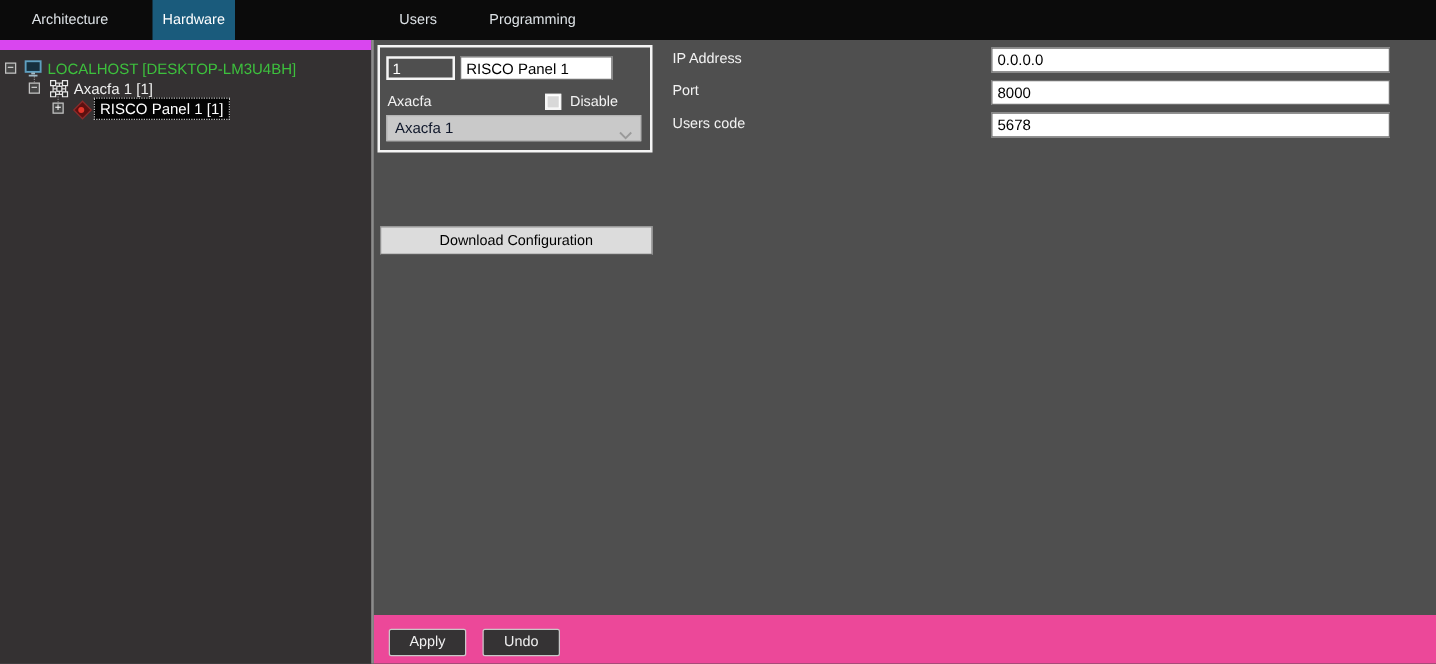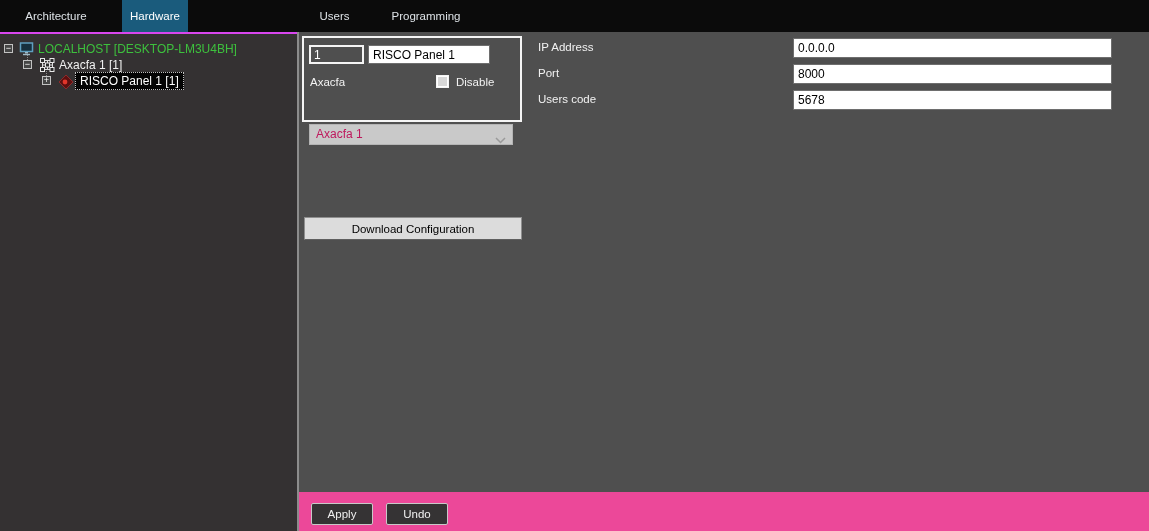--- a/index.html
+++ b/index.html
@@ -16,21 +16,21 @@
     background: #0b0b0b; z-index: 5;
   }
   .tab {
     position: absolute; top: 0; height: 32px; line-height: 32px;
     text-align: center; color: #dde2e6; font-size: 11.5px; cursor: default;
   }
   .tab.active { background: #1a5b7c; color: #ffffff; }
   
   .tree {
     position: absolute; top: 32px; left: 0; width: 297px; height: 499px;
-    background: #343132; border-top: 2px solid #d946ef;
+    background: #343132; border-top: 8px solid #d946ef;
   }
   .tree-row { position: absolute; height: 17px; left: 0; right: 0; }
   .expander {
     position: absolute; width: 9px; height: 9px; top: 3px;
     background: #454545; border: 1px solid #c2c2c2;
     color: #ffffff; font-size: 9px; line-height: 6px; text-align: center;
   }
   .expander.minus::before { content: "−"; }
   .expander.plus::before { content: "+"; }
   .tree-icon { position: absolute; top: 1px; }
@@ -68,30 +68,29 @@
     font-size: 12px; padding: 0 4px; font-family: "Liberation Sans", sans-serif;
   }
   .form-label { position: absolute; font-size: 11.5px; color: #f2f2f2; white-space: nowrap; }
   .checkbox {
     position: absolute; left: 132px; top: 37px; width: 13px; height: 13px;
     background: #d8d8d8; border: 1px solid #f5f5f5;
     box-shadow: inset 0 0 0 1px #ffffff; cursor: default;
   }
   .dropdown {
     position: absolute; left: 5px; top: 54px; width: 204px; height: 21px;
-    background: #c9c9c9; border: 1px solid #b4b4b4; color: #be185d;
-    font-size: 12px; line-height: 19px; padding: 0 6px; margin-top: 32px;
+    background: #c9c9c9; border: 1px solid #b4b4b4; color: #0f172a;
+    font-size: 12px; line-height: 19px; padding: 0 6px;
   }
   .dropdown .chev { position: absolute; right: 6px; top: 6px; }
   .download-btn {
     position: absolute; left: 5px; top: 149px; width: 218px; height: 23px;
     background: #dcdcdc; border: 1px solid #8f8f8f; border-bottom-color: #5f5f5f;
     color: #000000; font-size: 11.5px; font-family: "Liberation Sans", sans-serif;
     cursor: default;
-    margin-top: 36px;
   }
   .field-label { position: absolute; left: 239px; font-size: 11.5px; color: #f2f2f2; }
   .field-input {
     position: absolute; left: 494px; width: 319px; height: 20px;
     background: #ffffff; border: 1px solid #6e6e6e; color: #000000;
     font-size: 12px; padding: 0 4px; font-family: "Liberation Sans", sans-serif;
   }
   
   .actionbar {
     position: absolute; left: 299px; top: 492px; width: 850px; height: 39px;

